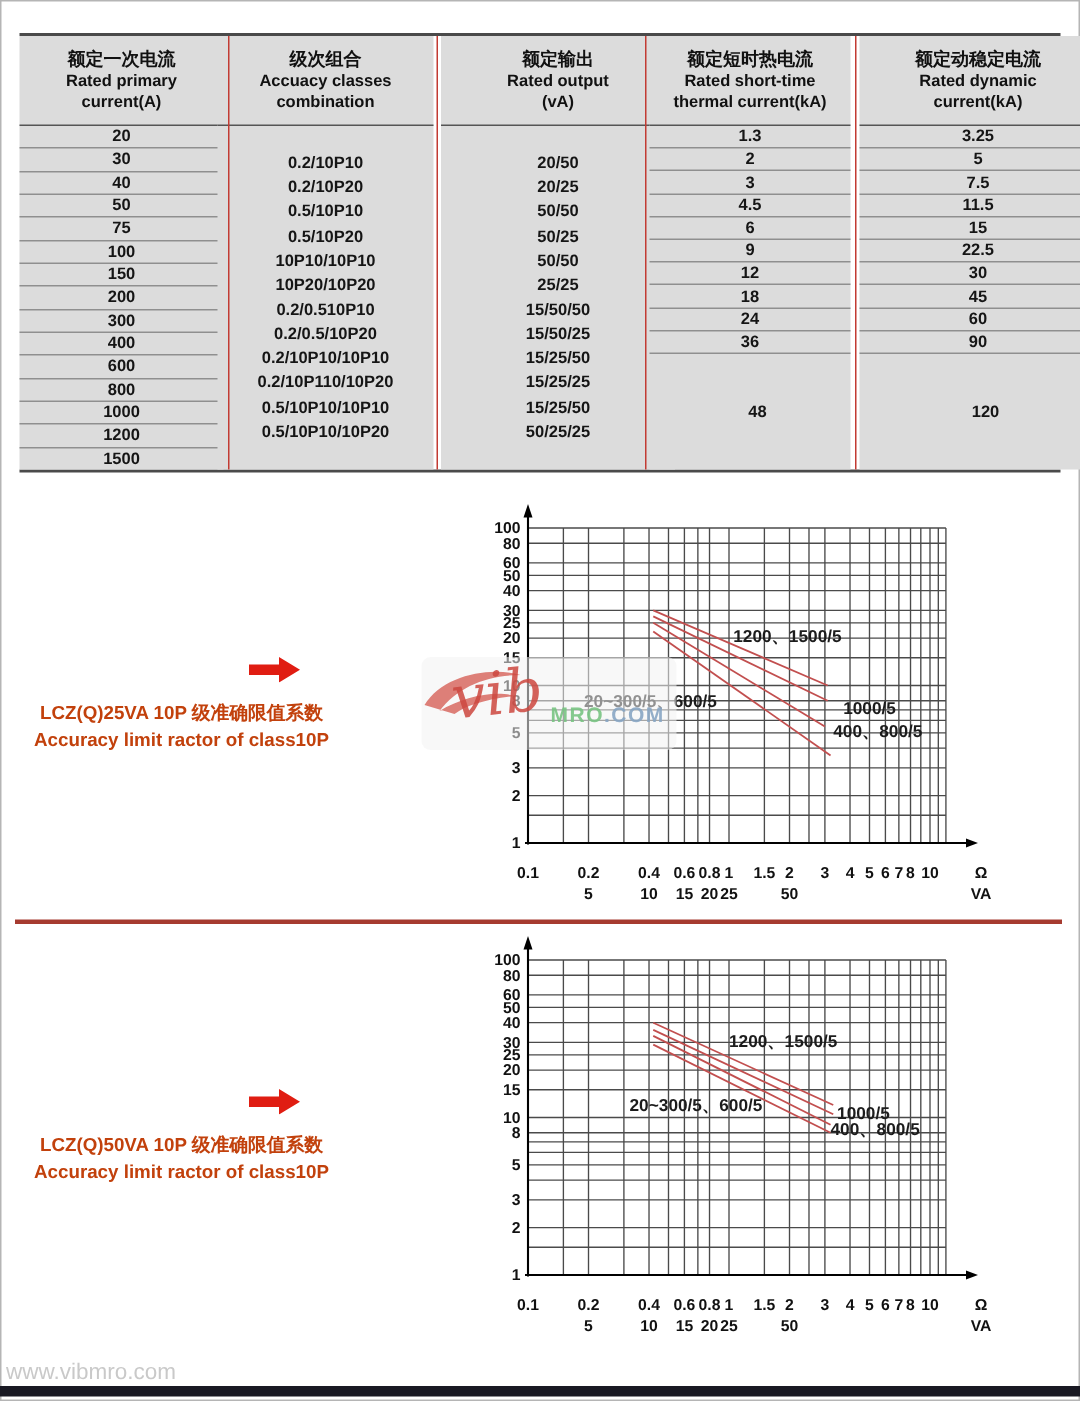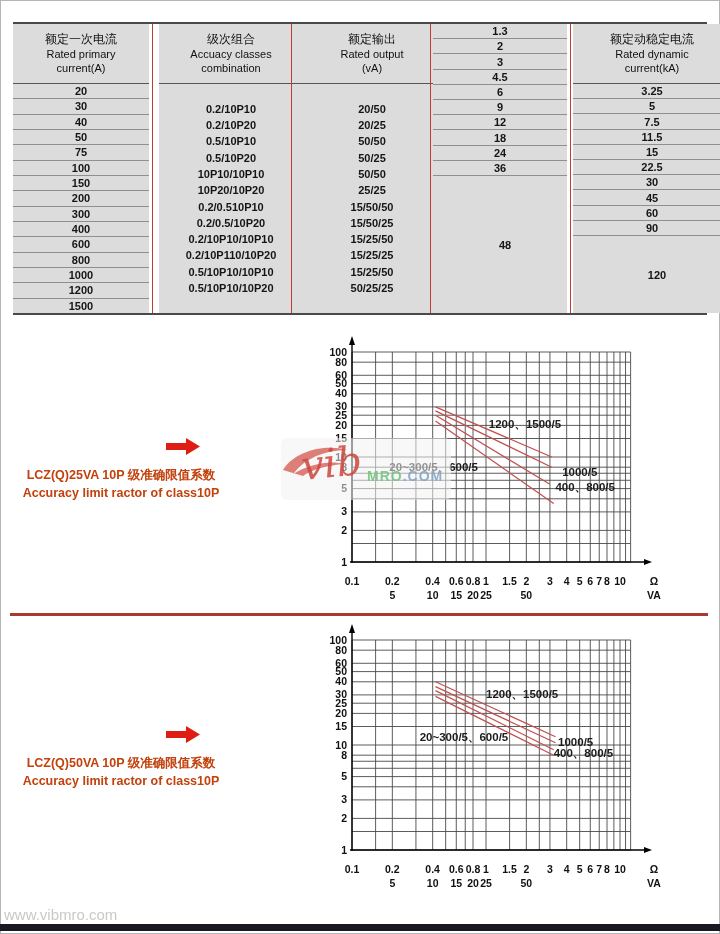--- a/index.html
+++ b/index.html
@@ -4,21 +4,21 @@
 <style>
   html,body{margin:0;padding:0;background:#fff;}
   .page{position:relative;width:720px;height:934px;background:#fff;overflow:hidden;
         outline:1px solid #b5b5b5;outline-offset:-1px;
         font-family:"Liberation Sans","DejaVu Sans",sans-serif;}
   
   .spec-table{position:absolute;left:13px;top:22px;width:694px;height:289px;
         border-top:2px solid #4a4a4a;border-bottom:2px solid #4a4a4a;background:#fff;}
   .t-col{position:absolute;top:0;height:100%;background:#dcdcdc;display:flex;flex-direction:column;}
   .t-head{height:59px;flex:none;border-bottom:1px solid #555;display:flex;flex-direction:column;
-        align-items:center;justify-content:center;text-align:center;font-weight:normal;color:#111;}
+        align-items:center;justify-content:center;text-align:center;font-weight:bold;color:#111;}
   .t-head .cn{font-size:12px;line-height:15px;}
   .t-head .en{font-size:11px;line-height:14px;}
   .t-body{flex:1;display:flex;flex-direction:column;font-weight:bold;font-size:11px;color:#151515;}
   .trow{flex:1;display:flex;align-items:center;justify-content:center;border-bottom:1px solid #8f8f8f;}
   .t-body > .trow:last-child{border-bottom:none;text-align:center;}
   .rows10{height:152px;flex:none;display:flex;flex-direction:column;}
   .rows10 .trow{border-bottom:1px solid #8f8f8f;}
   .mcell{flex:1;display:flex;align-items:center;justify-content:center;padding-left:10px;}
   .merged{flex:1;display:flex;flex-direction:column;align-items:center;justify-content:center;}
   .mline{line-height:16.3px;white-space:nowrap;}
@@ -66,21 +66,21 @@
           <div class="trow">200</div>
           <div class="trow">300</div>
           <div class="trow">400</div>
           <div class="trow">600</div>
           <div class="trow">800</div>
           <div class="trow">1000</div>
           <div class="trow">1200</div>
           <div class="trow">1500</div>
         </div>
     </div>
-    <div class="t-col" style="left:146px;width:144px;">
+    <div class="t-col" style="left:132px;width:144px;">
       <div class="t-head">
         <span class="cn">级次组合</span>
         <span class="en">Accuacy classes</span>
         <span class="en">combination</span>
       </div>
       <div class="t-body">
           <div class="merged" id="col-accuracy">
             <div class="mline">0.2/10P10</div>
             <div class="mline">0.2/10P20</div>
             <div class="mline">0.5/10P10</div>
@@ -113,20 +113,25 @@
             <div class="mline">15/50/50</div>
             <div class="mline">15/50/25</div>
             <div class="mline">15/25/50</div>
             <div class="mline">15/25/25</div>
             <div class="mline">15/25/50</div>
             <div class="mline">50/25/25</div>
           </div>
         </div>
     </div>
     <div class="t-col" style="left:420px;width:134px;">
+      <div class="t-head">
+        <span class="cn">额定短时热电流</span>
+        <span class="en">Rated short-time</span>
+        <span class="en">thermal current(kA)</span>
+      </div>
       <div class="t-body">
         <div class="rows10" id="col-thermal">
             <div class="trow">1.3</div>
             <div class="trow">2</div>
             <div class="trow">3</div>
             <div class="trow">4.5</div>
             <div class="trow">6</div>
             <div class="trow">9</div>
             <div class="trow">12</div>
             <div class="trow">18</div>

